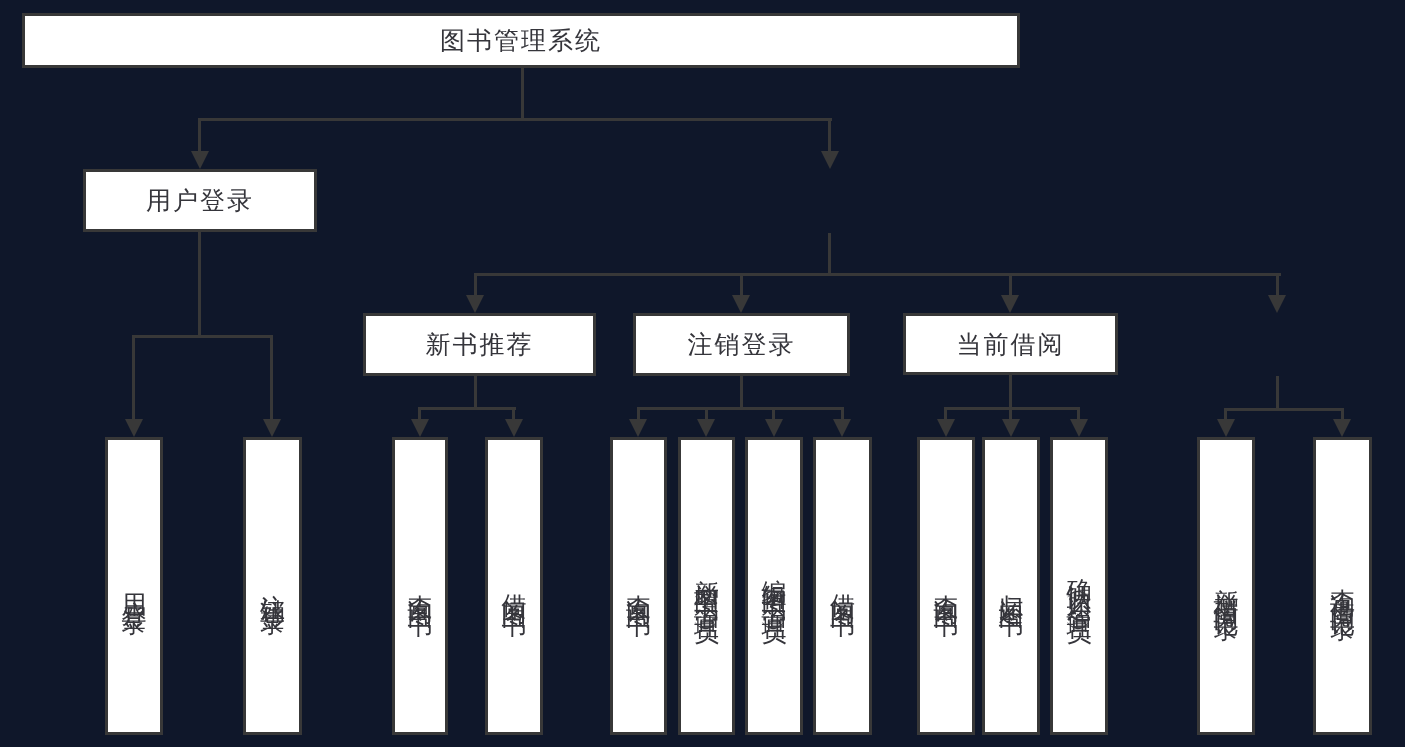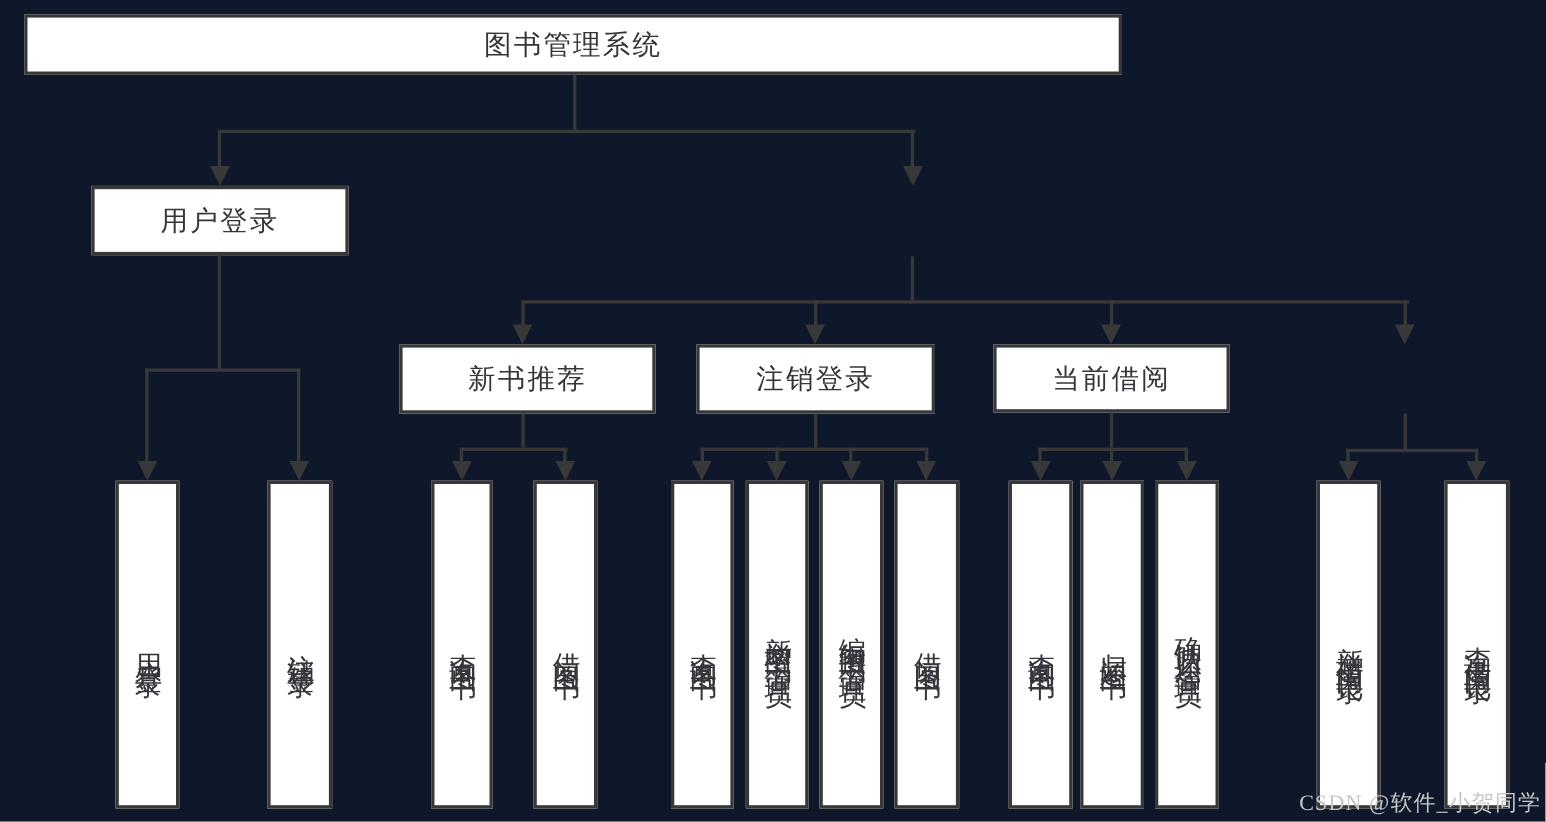--- a/index.html
+++ b/index.html
@@ -170,15 +170,14 @@
   <div class="vline" style="left:1077px;top:407px;height:13px;"></div>
   <div class="arrow" style="left:1070px;top:419px;"></div>
 
   <div class="vline" style="left:1276px;top:376px;height:32px;"></div>
   <div class="hline" style="left:1224px;top:408px;width:119px;"></div>
   <div class="vline" style="left:1224px;top:408px;height:12px;"></div>
   <div class="arrow" style="left:1217px;top:419px;"></div>
   <div class="vline" style="left:1341px;top:408px;height:12px;"></div>
   <div class="arrow" style="left:1333px;top:419px;"></div>
 
-  <div class="watermark">CSDN @软件_小贺同学</div>
 
 </div>
 
 </body></html>

